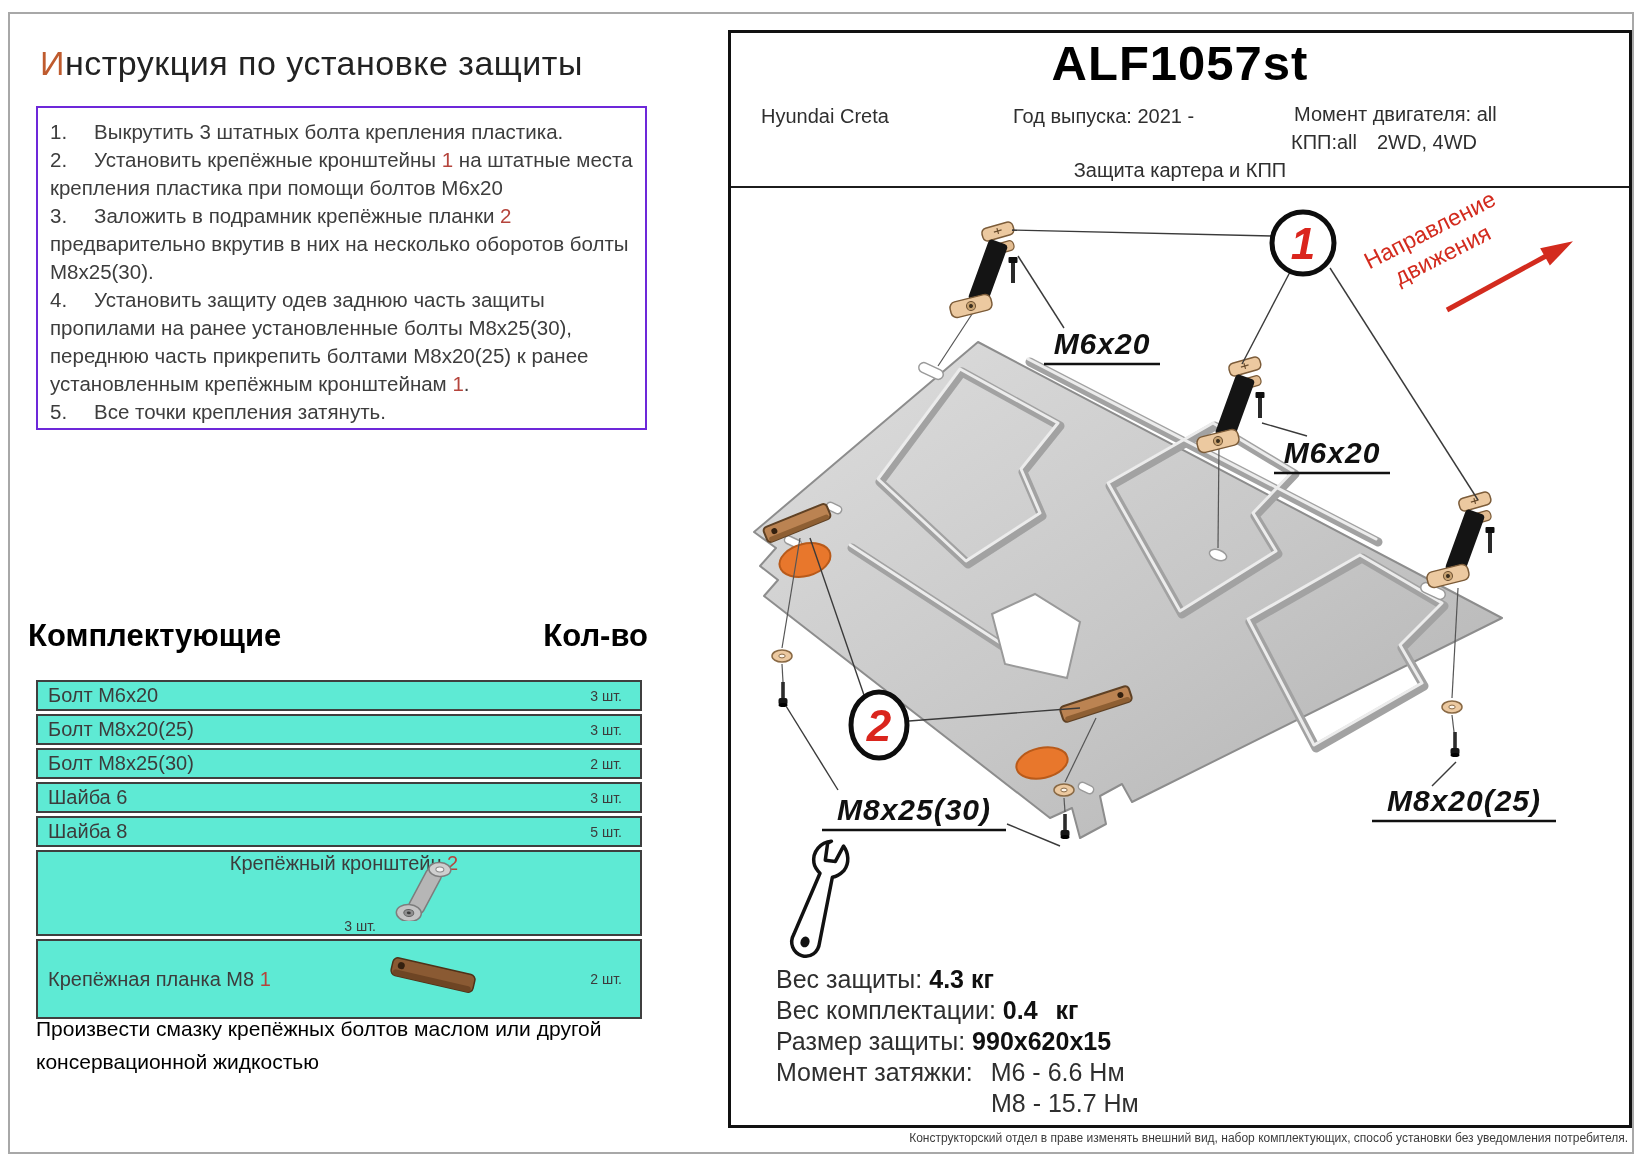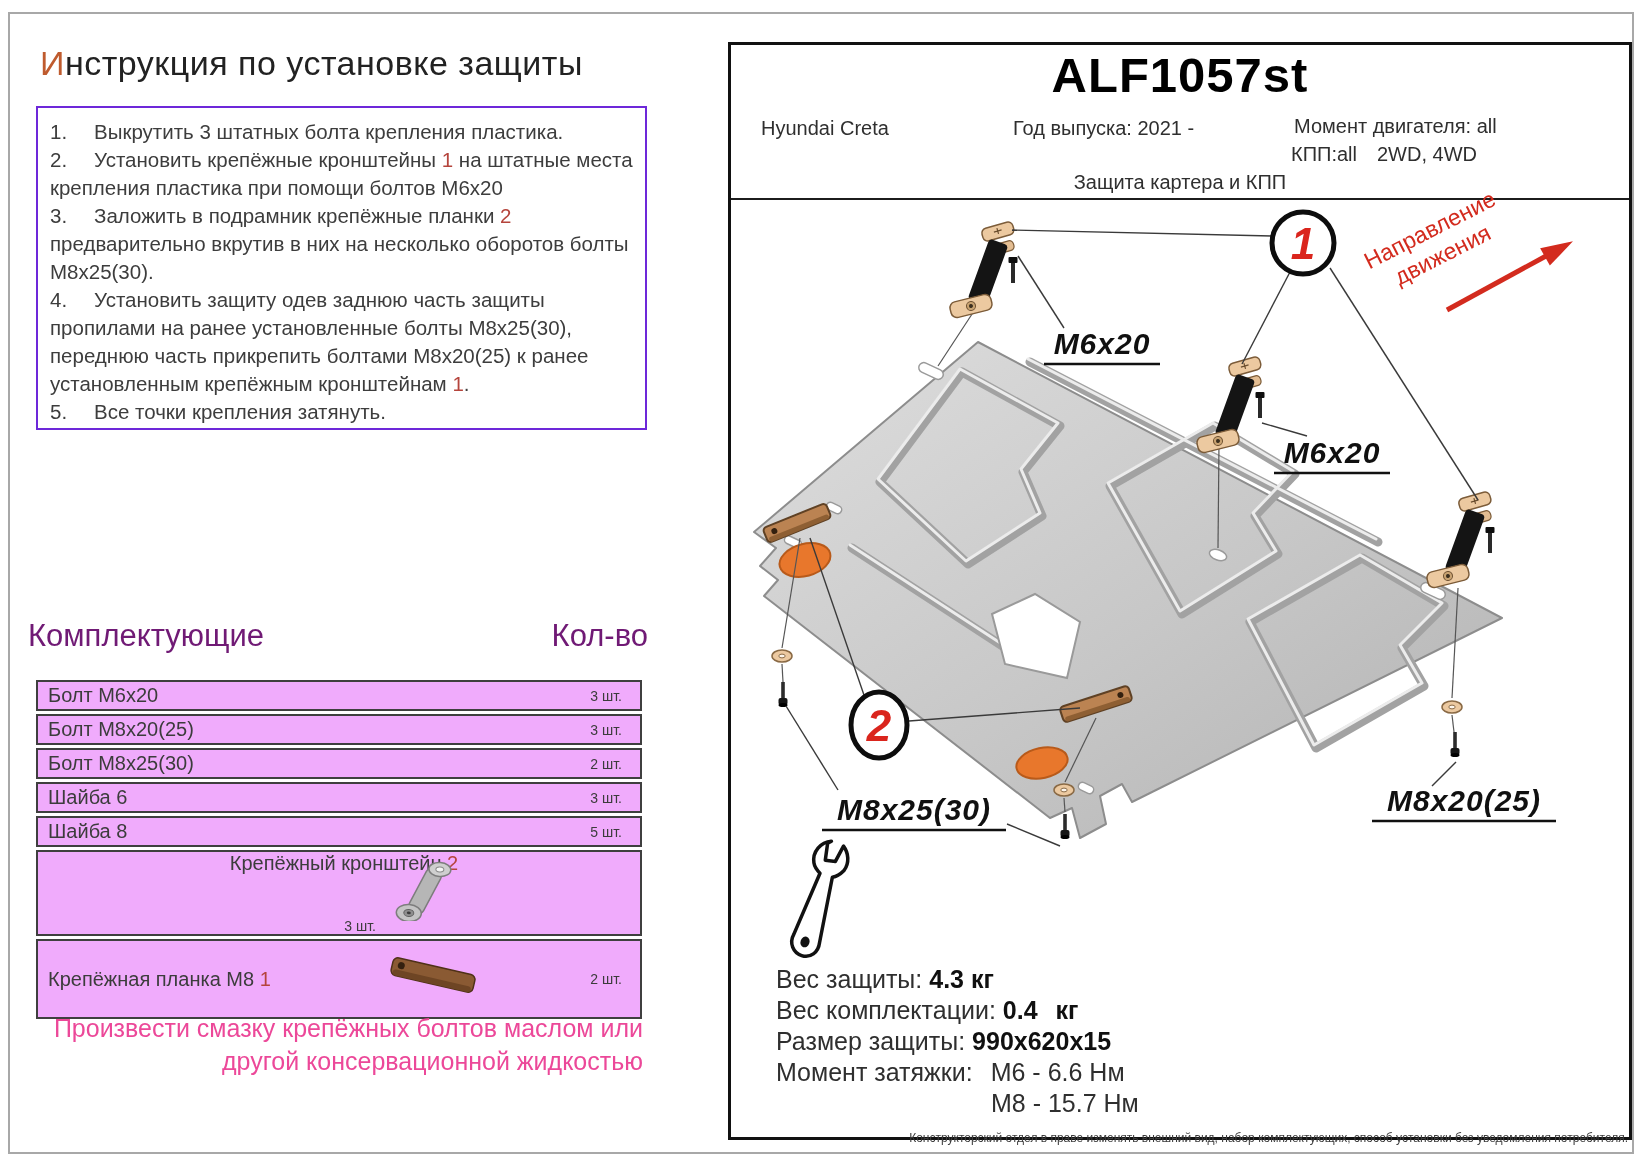--- a/index.html
+++ b/index.html
@@ -11,34 +11,34 @@
     border:2px solid #a8a8a8;}
   
   .doc-title{position:absolute;left:40px;top:44px;font-size:34px;color:#222;letter-spacing:.5px;}
   .doc-title .accent{color:#bf5b2e;}
   .instr-box{position:absolute;left:36px;top:106px;width:583px;height:300px;
     border:2px solid #6d28d9;padding:10px 12px;font-size:20.5px;line-height:28px;color:#3d3d3d;}
   .instr-box p{margin:0;}
   .inum{display:inline-block;width:44px;}
   .redref{color:#b5443c;}
   .parts-head{position:absolute;left:28px;top:618px;width:620px;display:flex;justify-content:space-between;}
-  .parts-head span{font-size:31px;font-weight:normal;color:#701a75;}
+  .parts-head span{font-size:31px;font-weight:bold;color:#000000;}
   .parts-table{position:absolute;left:36px;top:680px;width:606px;}
-  .prow{position:relative;display:flex;align-items:center;border:2px solid #3f3f3f;margin-bottom:3px;background:#f0abfc;}
+  .prow{position:relative;display:flex;align-items:center;border:2px solid #3f3f3f;margin-bottom:3px;background:#5eead4;}
   .prow.small{height:27px;}
   .prow.tall1{height:82px;flex-direction:column;}
   .prow.tall2{height:76px;}
   .pname{flex:1;padding-left:10px;font-size:20px;color:#3c3c3c;}
   .pqty{width:92px;padding-right:18px;text-align:right;font-size:14px;color:#3c3c3c;}
   .picon{position:absolute;left:340px;top:50%;transform:translateY(-50%);}
-  .note{position:absolute;left:36px;top:1012px;width:607px;text-align:right;
-    font-size:25px;line-height:33px;color:#ec4899;}
+  .note{position:absolute;left:36px;top:1012px;width:607px;text-align:left;
+    font-size:21px;line-height:33px;color:#000000;}
   
   .panel{position:absolute;left:728px;top:30px;width:904px;height:1098px;
-    border:3px solid #111;box-sizing:border-box;background:#fff;margin-top:12px;}
+    border:3px solid #111;box-sizing:border-box;background:#fff;}
   .panel-code{position:absolute;left:0;top:2px;width:100%;text-align:center;
     font-size:49px;font-weight:bold;color:#000;letter-spacing:1px;}
   .ph{position:absolute;font-size:20px;color:#2f2f2f;white-space:nowrap;}
   .ph-model{left:30px;top:72px;}
   .ph-year{left:282px;top:72px;}
   .ph-engine{left:563px;top:70px;}
   .ph-gear{left:560px;top:98px;}
   .ph-product{left:0;top:126px;width:100%;text-align:center;}
   .ph-rule{position:absolute;left:0;top:153px;width:100%;height:2px;background:#1c1c1c;}
   .diagram-svg{position:absolute;left:730px;top:186px;}

